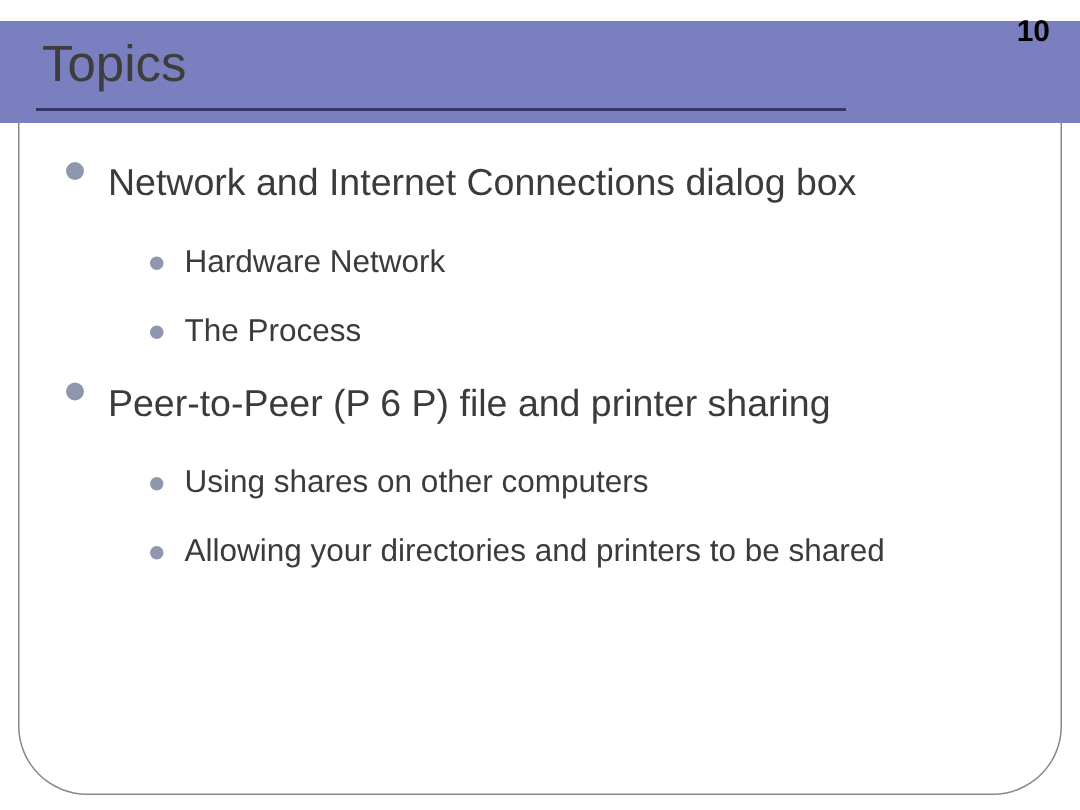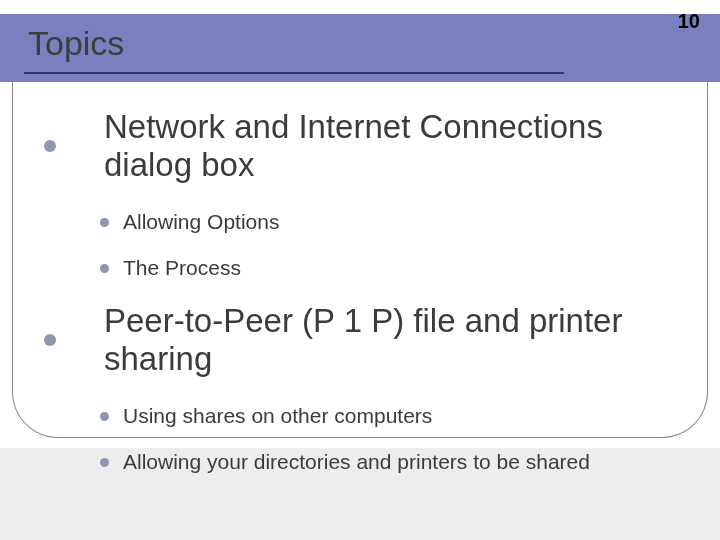--- a/index.html
+++ b/index.html
@@ -6,21 +6,21 @@
   body {
     width: 720px;
     height: 540px;
     background: #ededed;
     font-family: Arial, Helvetica, sans-serif;
     position: relative;
     overflow: hidden;
   }
   .slide {
     width: 720px;
-    height: 448px;
+    height: 540px;
     position: relative;
     background: #fff;
   }
   .header-band {
     position: absolute;
     top: 14px;
     left: 0;
     right: 0;
     height: 68px;
     background: #7a7fbf;
@@ -63,25 +63,24 @@
   }
   .content {
     position: absolute;
     top: 108px;
     left: 44px;
     right: 30px;
     color: #3b3b3b;
   }
   .l1 {
     display: flex;
-    align-items: center;
+    align-items: flex-start;
     margin-bottom: 26px;
-    font-size: 33px;
+    font-size: 25px;
     position: relative;
-    gap: 32px;
   }
   .l1 .bullet {
     width: 12px;
     height: 12px;
     background: #8e97ae;
     border-radius: 50%;
     margin-right: 16px;
     flex-shrink: 0;
   }
   .l2 {
@@ -122,32 +121,32 @@
     <div class="group">
       <div class="l1">
         <span class="bullet"></span>
         <span>Network and Internet Connections dialog box</span>
       </div>
     </div>
 
     <div class="group">
       <div class="l2">
         <span class="bullet"></span>
-        <span>Allowing Options</span>
+        <span>Hardware Network</span>
       </div>
       <div class="l2">
         <span class="bullet"></span>
         <span>The Process</span>
       </div>
     </div>
 
     <div class="group">
       <div class="l1">
         <span class="bullet"></span>
-        <span>Peer-to-Peer (P 1 P) file and printer sharing</span>
+        <span>Peer-to-Peer (P 6 P) file and printer sharing</span>
       </div>
       <div class="l2">
         <span class="bullet"></span>
         <span>Using shares on other computers</span>
       </div>
       <div class="l2">
         <span class="bullet"></span>
         <span>Allowing your directories and printers to be shared</span>
       </div>
     </div>

